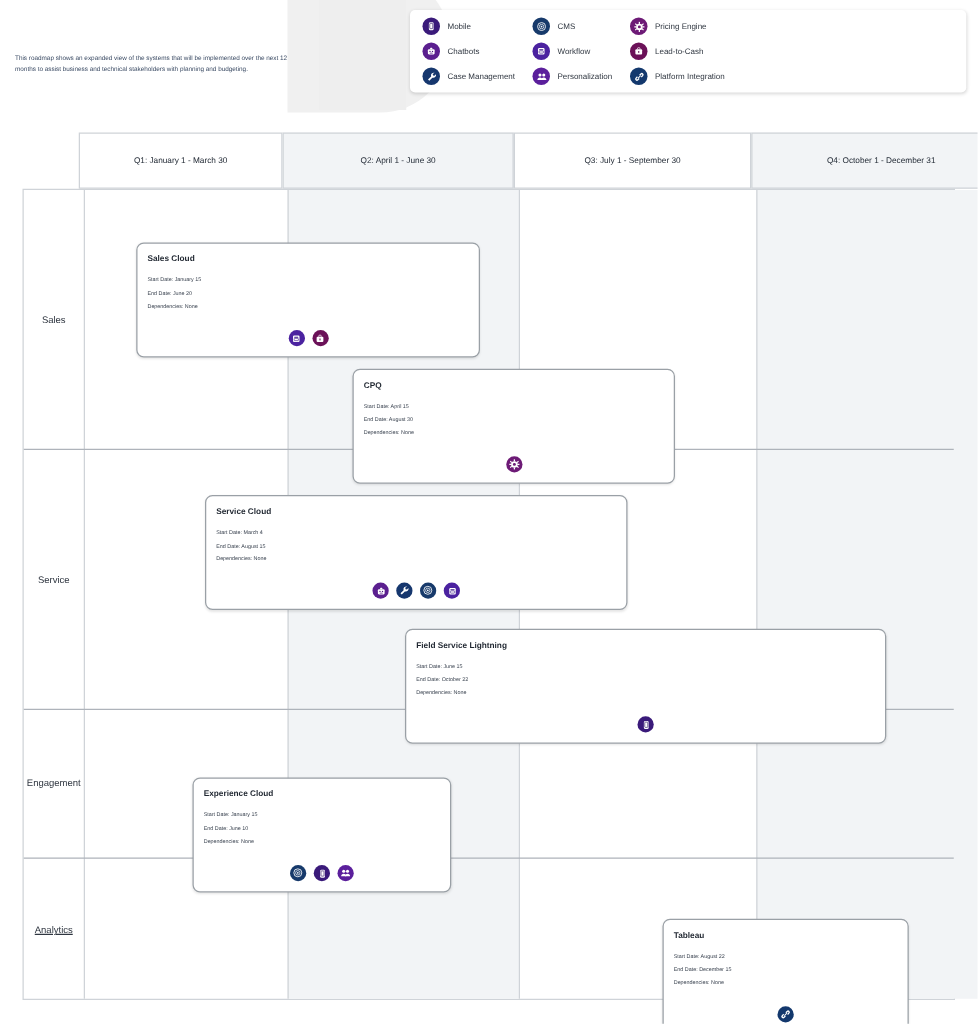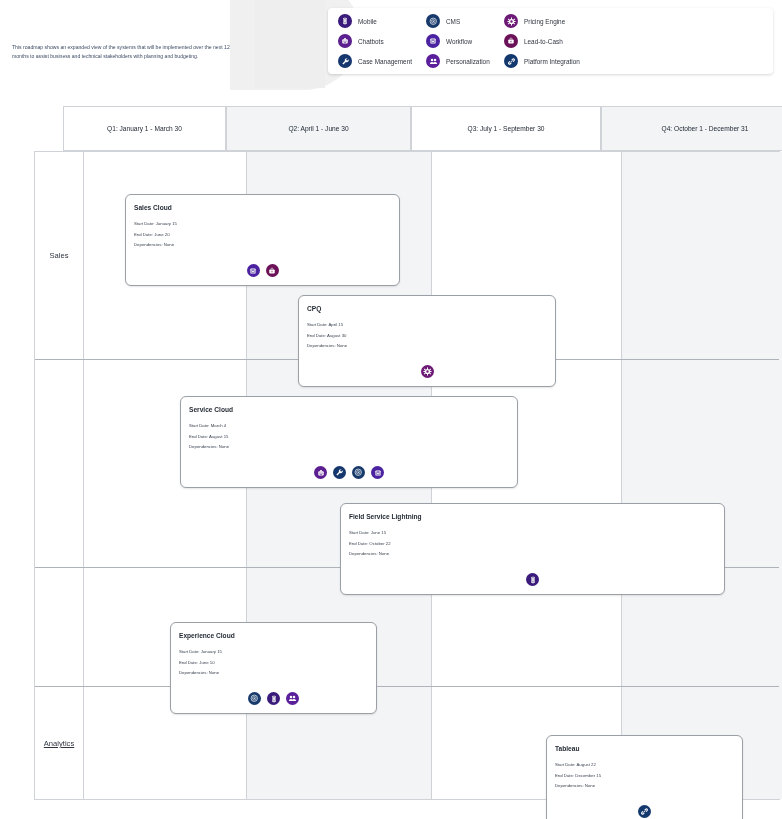--- a/index.html
+++ b/index.html
@@ -120,21 +120,21 @@
     justify-content: center;
     font-size: 6.6px;
     color: #222a35;
     white-space: nowrap;
   }
   .qcell.shaded { background: #f2f4f6; }
 
   
   #grid-body {
     position: absolute;
-    left: 16px; top: 45px;
+    left: 0; top: 45px;
     width: 746px; height: 649px;
     border: 1px solid #cfd3d8;
     box-sizing: border-box;
   }
   .colband {
     position: absolute;
     top: 0; bottom: 0;
     background: #f2f4f6;
   }
   .vline {
@@ -335,20 +335,26 @@
       <div class="colband" style="left: 586px; width: 208px;"></div>
       <div class="vline" style="left: 48px;"></div>
       <div class="vline" style="left: 211px;"></div>
       <div class="vline" style="left: 396px;"></div>
       <div class="vline" style="left: 586px;"></div>
       <div class="hline" style="top: 207px;"></div>
       <div class="hline" style="top: 415px;"></div>
       <div class="hline" style="top: 534px;"></div>
       <div class="rowlabel" style="top: 0px; height: 207px;">
         <span>Sales</span>
+      </div>
+      <div class="rowlabel" style="top: 207px; height: 208px;">
+        <span>Service</span>
+      </div>
+      <div class="rowlabel" style="top: 415px; height: 119px;">
+        <span>Engagement</span>
       </div>
       <div class="rowlabel" style="top: 534px; height: 115px; text-decoration: underline;">
         <span>Analytics</span>
       </div>
       <div class="card" style="left: 90px; top: 42px; width: 275px; height: 92px;">
         <div class="card-title">Sales Cloud</div>
         <div class="card-meta">
           <div>Start Date: January 15</div>
           <div>End Date:  June 20</div>
           <div>Dependencies: None</div>

